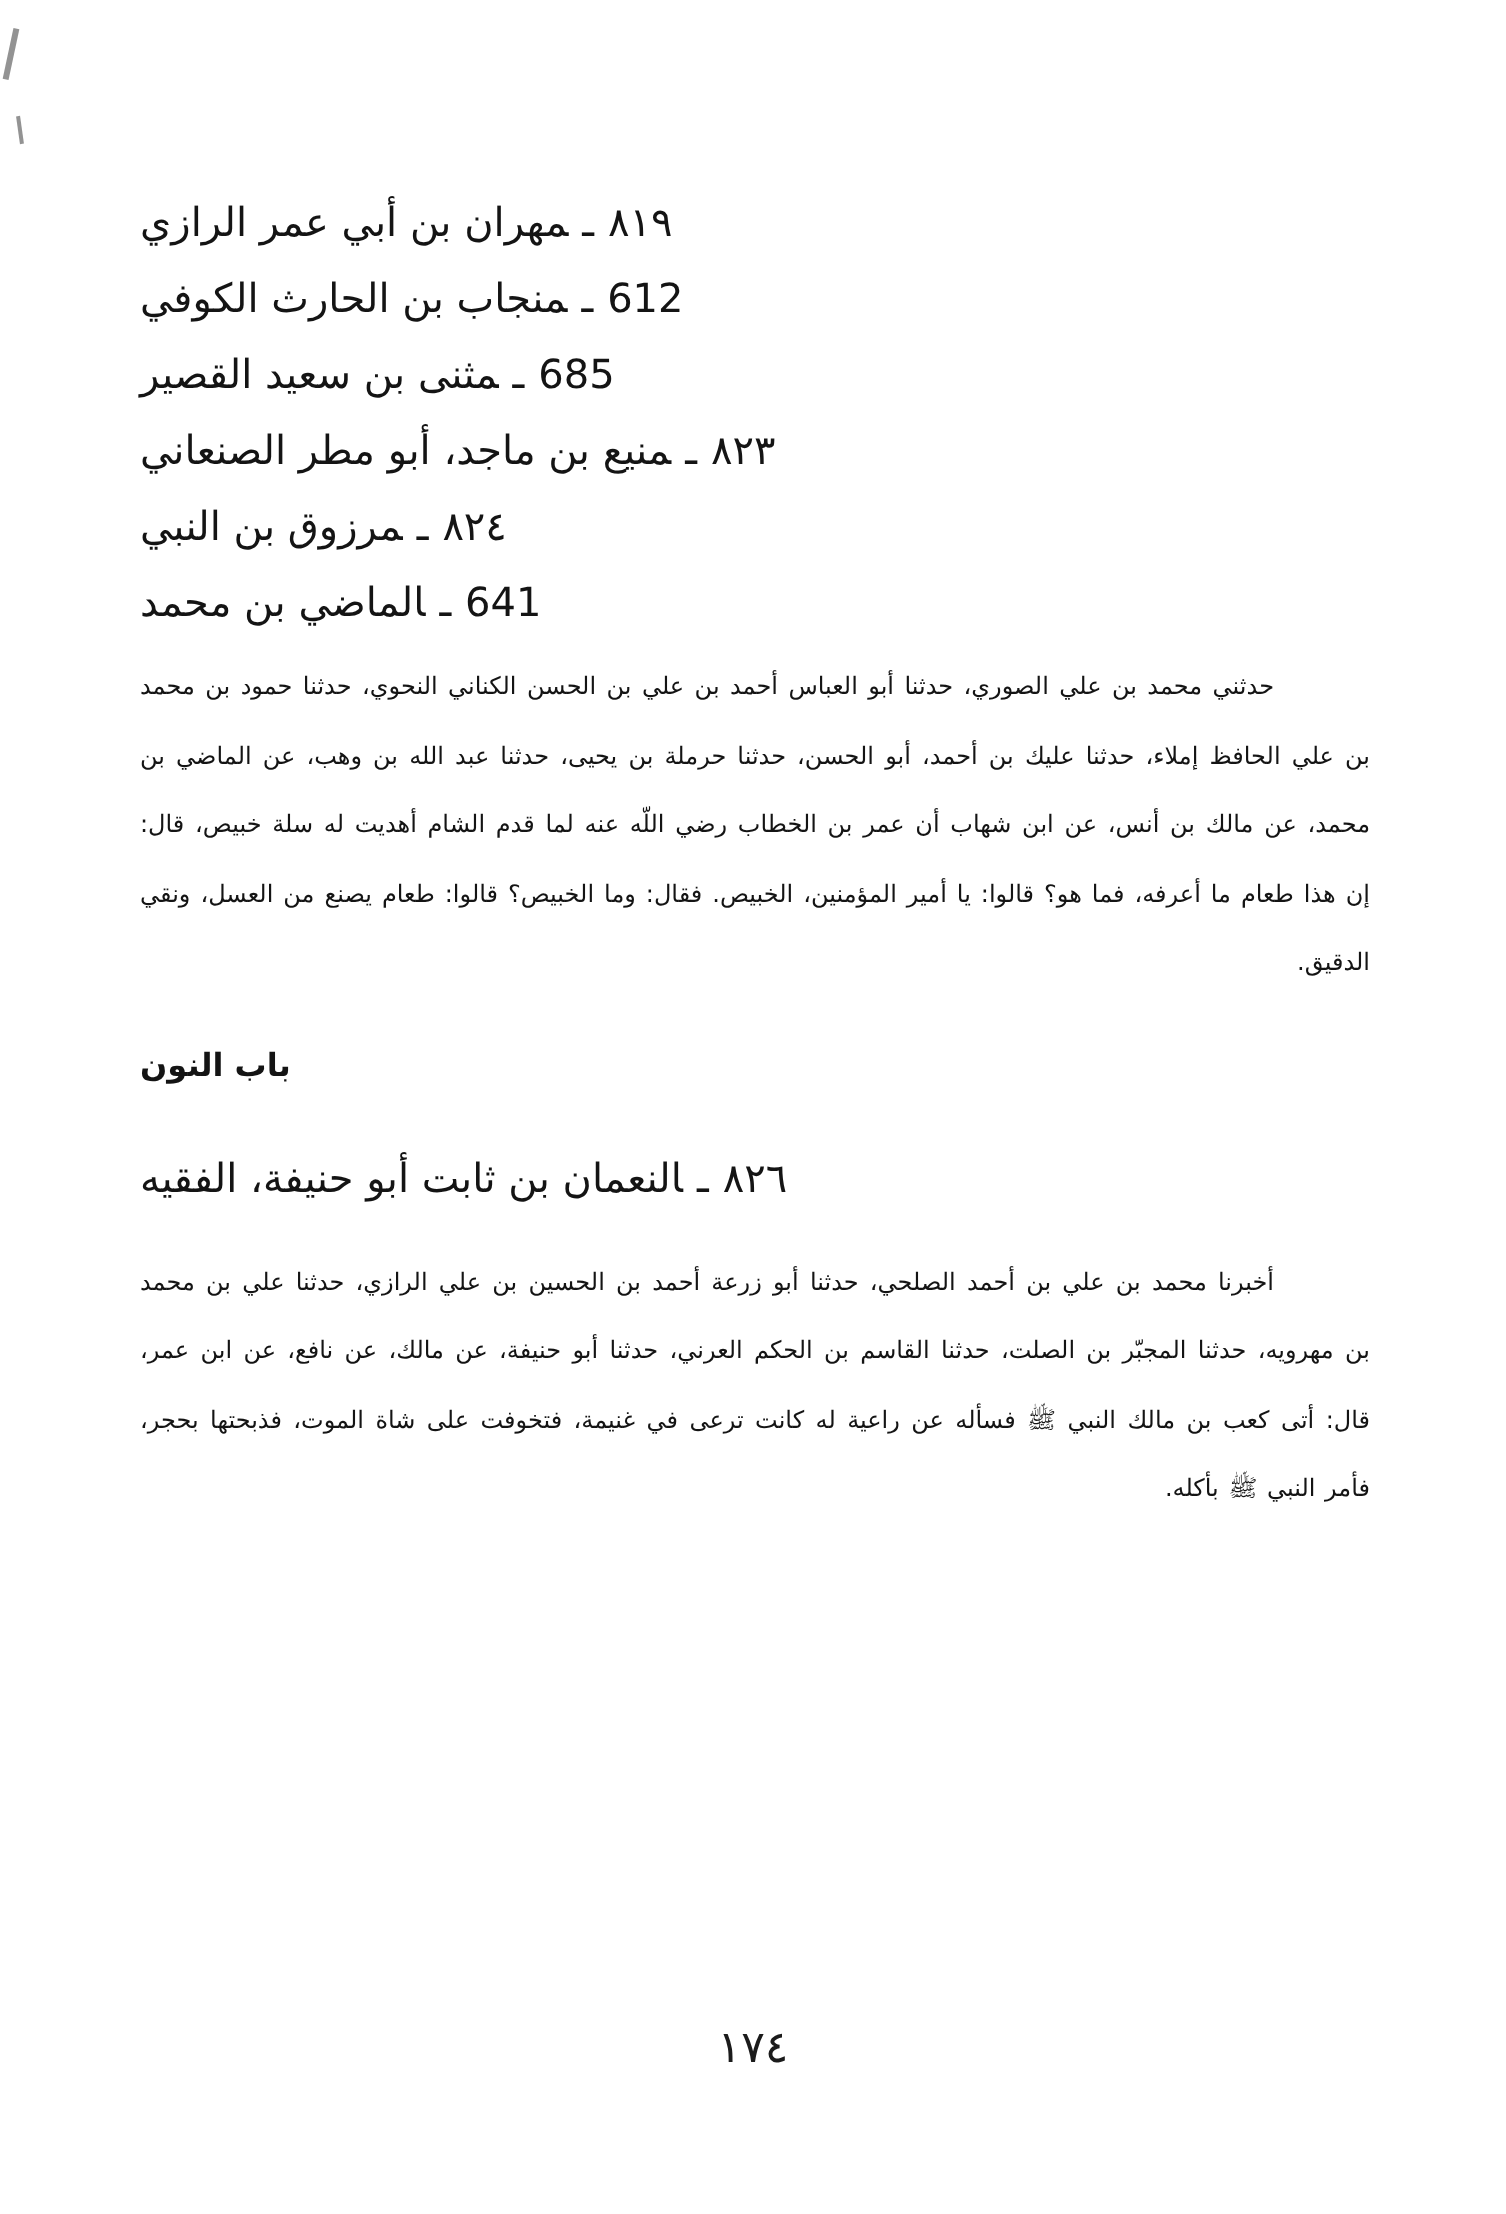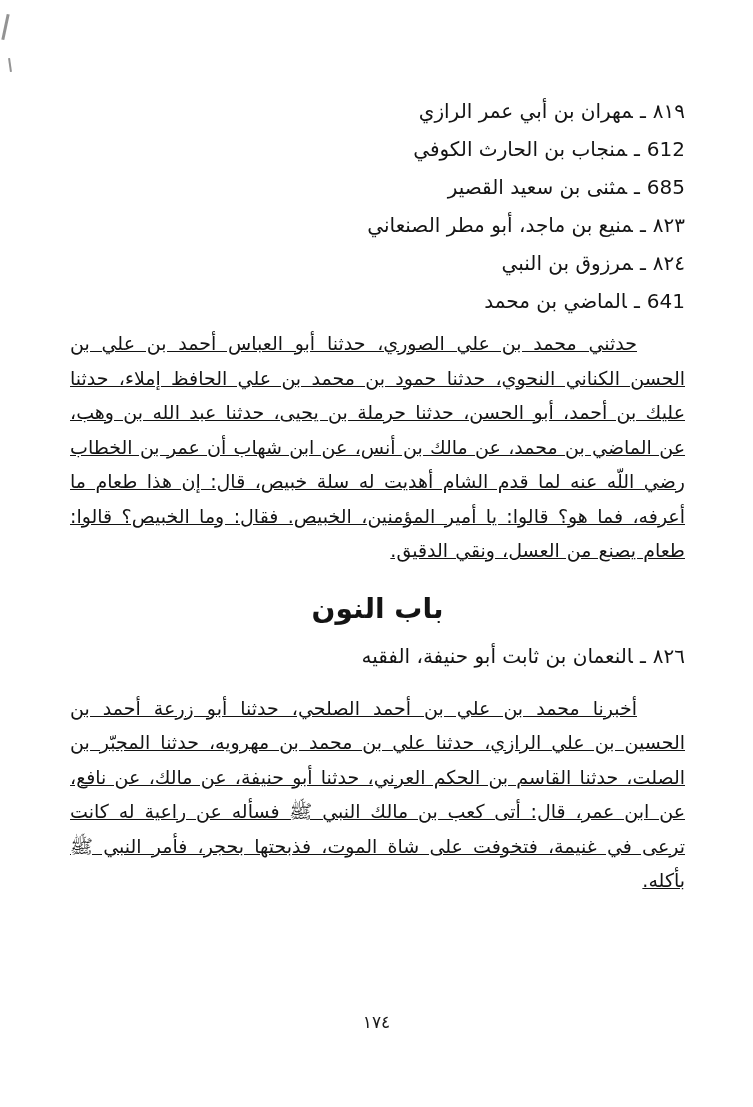--- a/index.html
+++ b/index.html
@@ -32,54 +32,53 @@
   .speck.s1 { left: 4px; top: 14px; width: 3px; height: 26px; transform: rotate(12deg); }
   .speck.s2 { left: 9px; top: 58px; width: 2px; height: 14px; transform: rotate(-8deg); }
 
   .entry-list {
     margin: 0 0 6px 0;
   }
   .entry {
     font-size: 20px;
     line-height: 38px;
     white-space: nowrap;
-    text-align: right;
+    text-align: left;
   }
   .entry .num { letter-spacing: 1px; }
   .entry .dash {
     margin: 0 7px;
   }
   .para {
     margin: 0;
-    font-size: 19px;
+    font-size: 12px;
     line-height: 34.5px;
     text-align: justify;
     text-indent: 48px;
     word-spacing: 1px;
-    text-decoration: underline;
   }
   .chapter-heading {
-    margin: 24px 0 12px 0;
-    font-size: 28px;
+    margin: 24px 0 28px 0;
+    font-size: 16px;
     font-weight: 700;
-    text-align: center;
+    text-align: left;
   }
   .chapter-entry {
     margin: 0 0 16px 0;
   }
   .last-para { margin-top: 4px; }
   .footer {
     position: absolute;
     top: 1012px;
     left: 0;
     width: 753px;
     text-align: center;
   }
   .page-number {
-    font-size: 17px;
+    font-size: 22px;
     letter-spacing: 2px;
     color: #1b1b1b;
   }
 </style>
 </head>
 <body>
 
 <div class="page">
 
   <div class="speck s1"></div>

